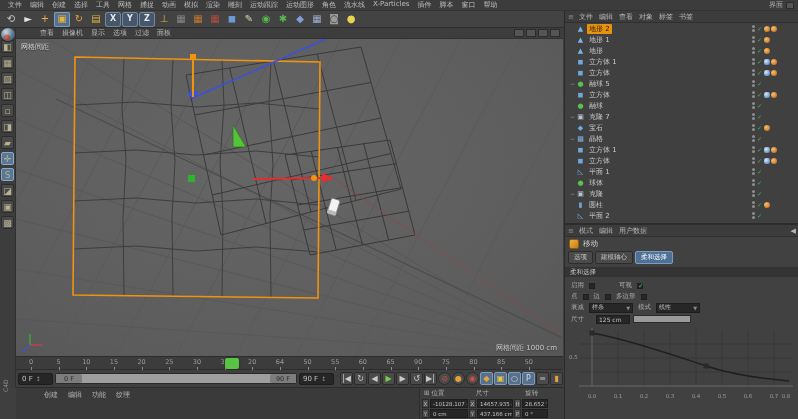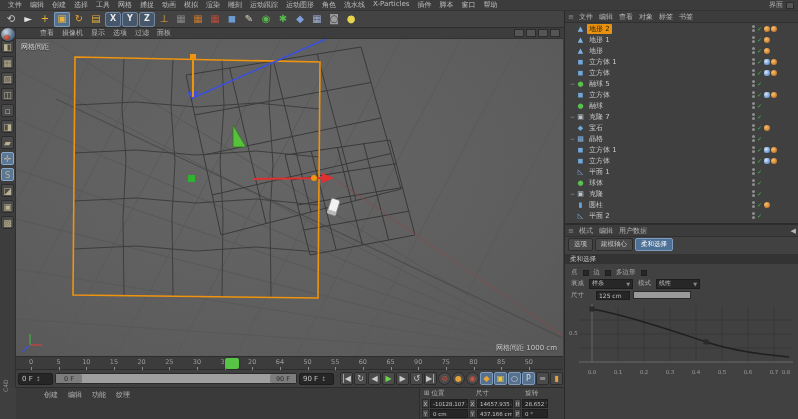--- a/index.html
+++ b/index.html
@@ -819,28 +819,39 @@
         <span class="om-burger">≡</span>
         <div style="display:flex">
 
         <span class="mi">模式</span>
             <span class="mi">编辑</span>
             <span class="mi">用户数据</span>
           </div>
         <span class="spacer"></span>
         <span class="mi">◀</span>
       </div>
+      <div class="am-title">
+        <span class="am-toolicon"></span>
+        <span>移动</span>
+      </div>
       <div class="am-modetabs">
 
       <span class="mtab">选项</span>
           <span class="mtab">建模轴心</span>
           <span class="mtab active">柔和选择</span>
         </div>
       <div class="am-section">柔和选择</div>
       <div class="am-body">
+        <div class="am-row">
+          <span>启用</span>
+            <span class="chk"></span>
+          <span style="width:14px"></span>
+          <span>可视</span>
+            <span class="chk on"></span>
+        </div>
         <div class="am-row">
           <span>点</span>
             <span class="chk"></span>
           <span>边</span>
             <span class="chk"></span>
           <span>多边形</span>
             <span class="chk"></span>
         </div>
         <div class="am-row">
           <span>衰减</span>

